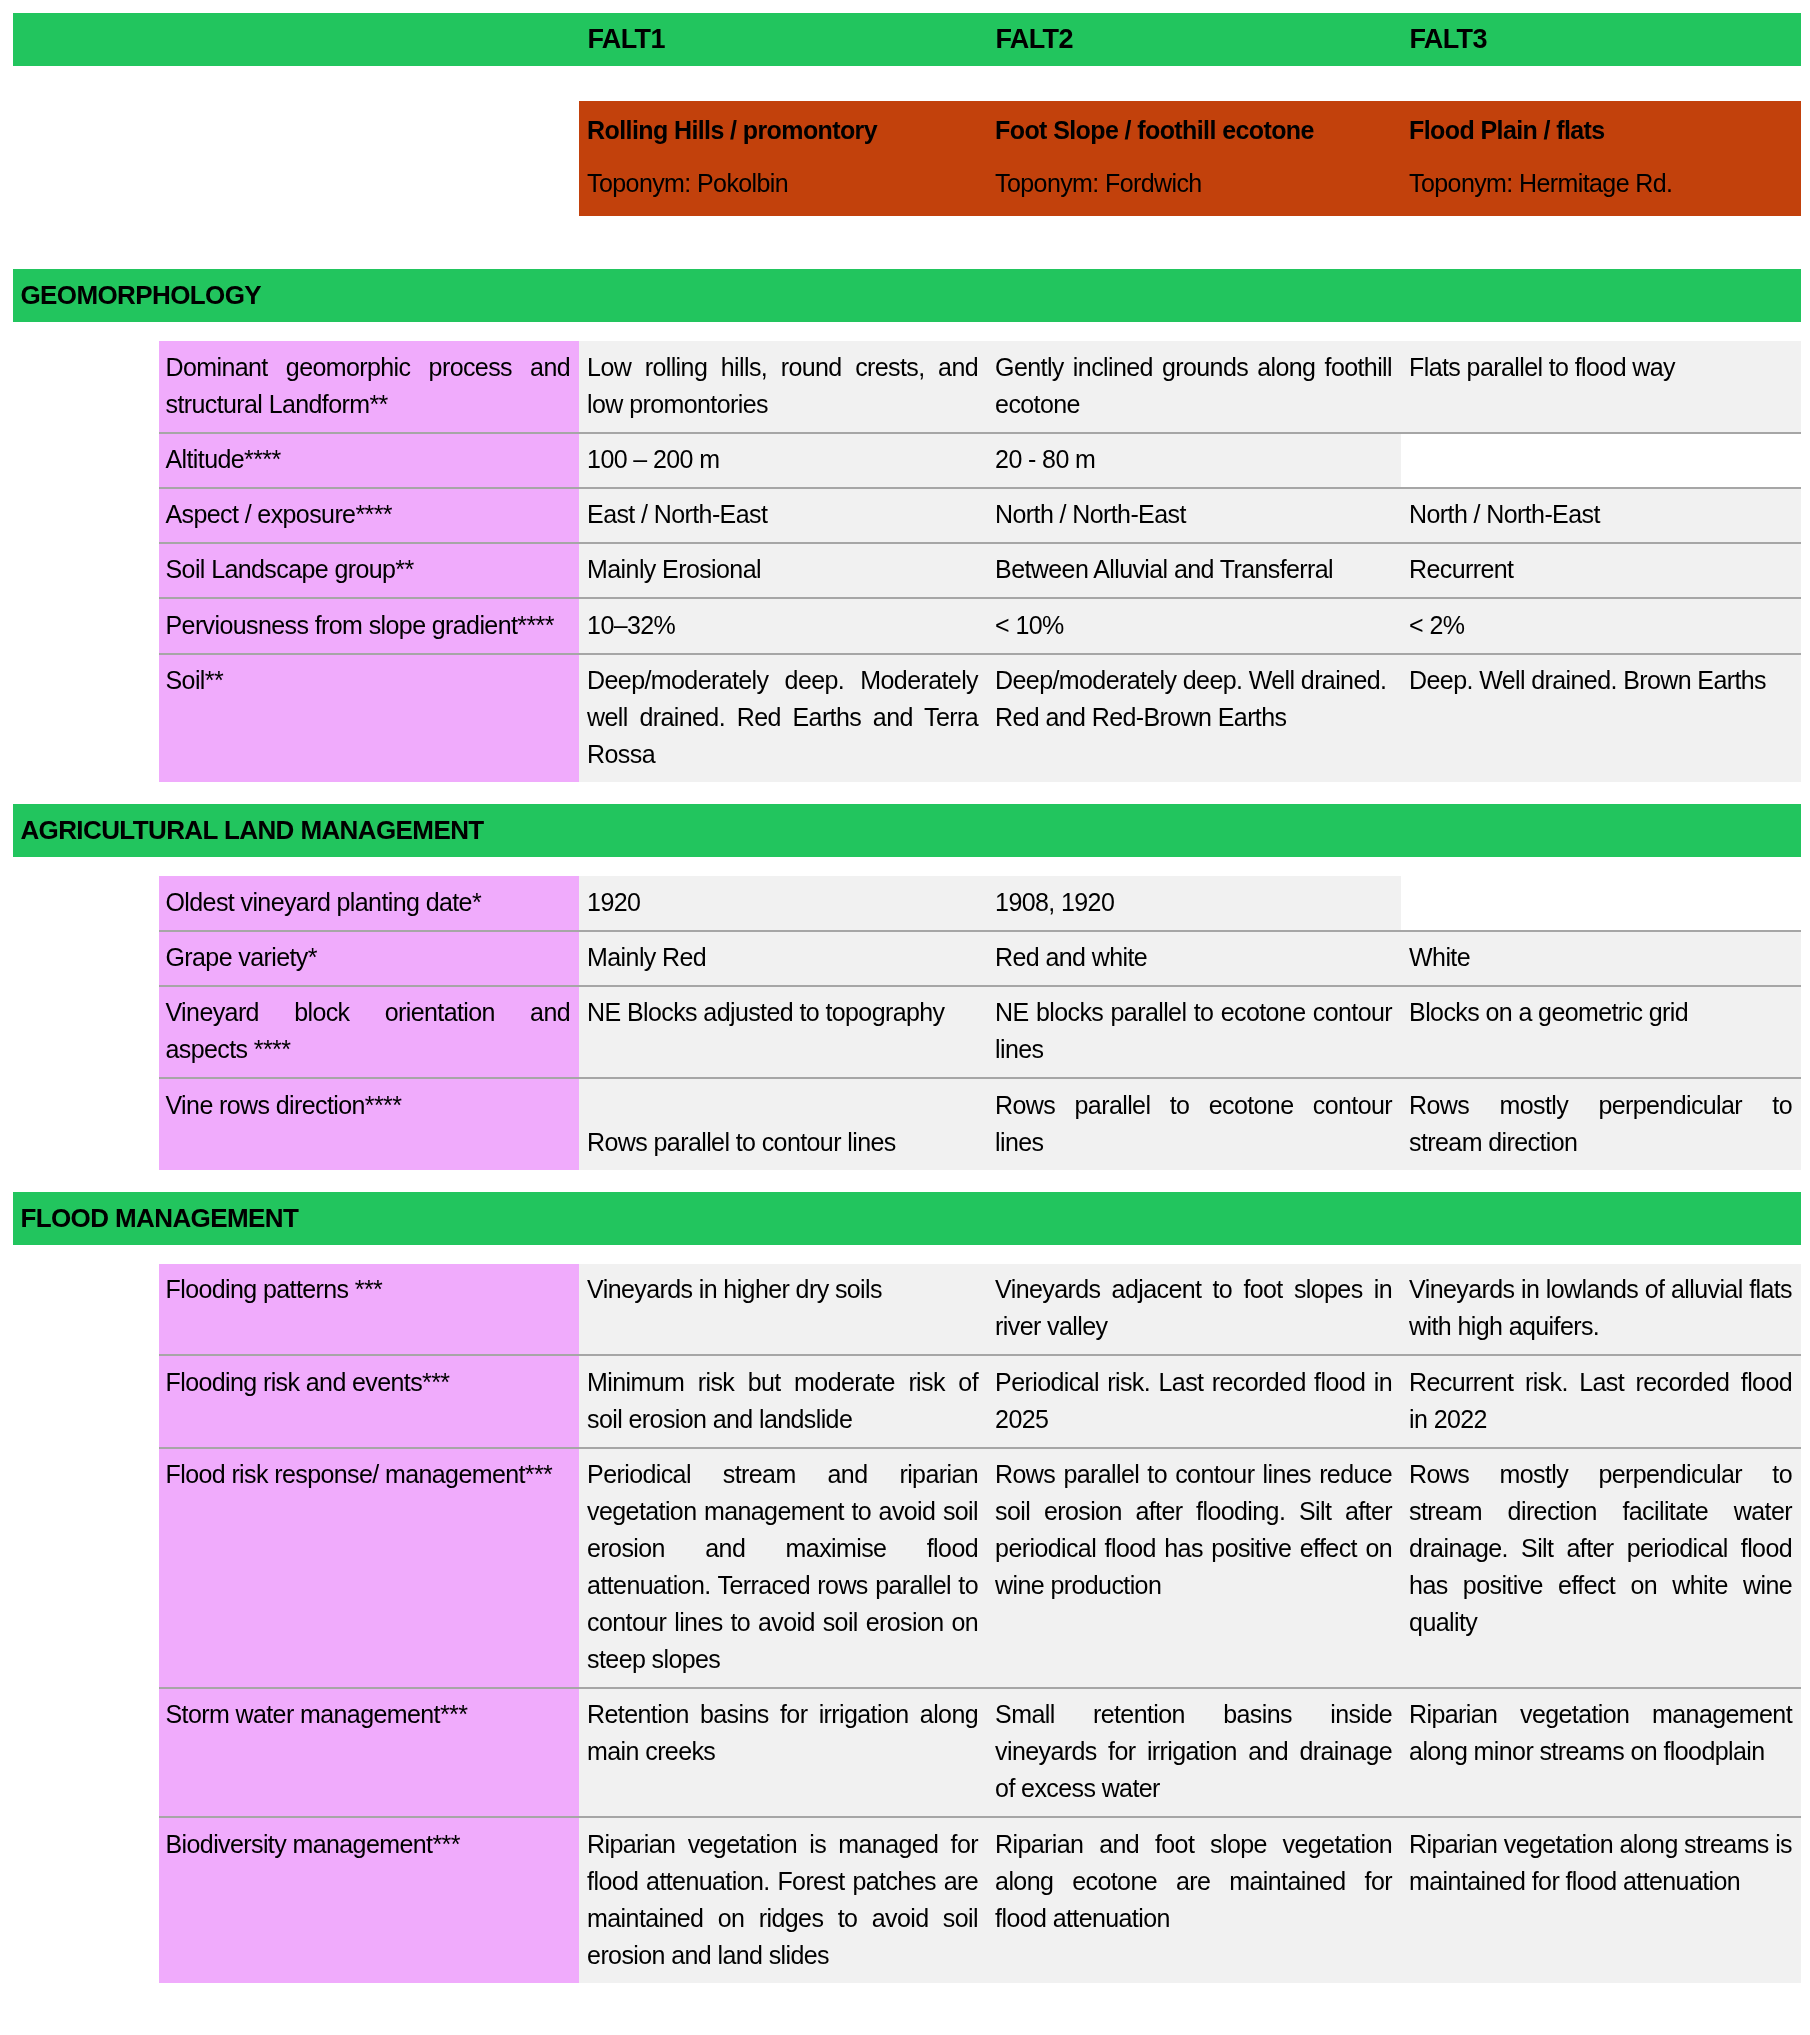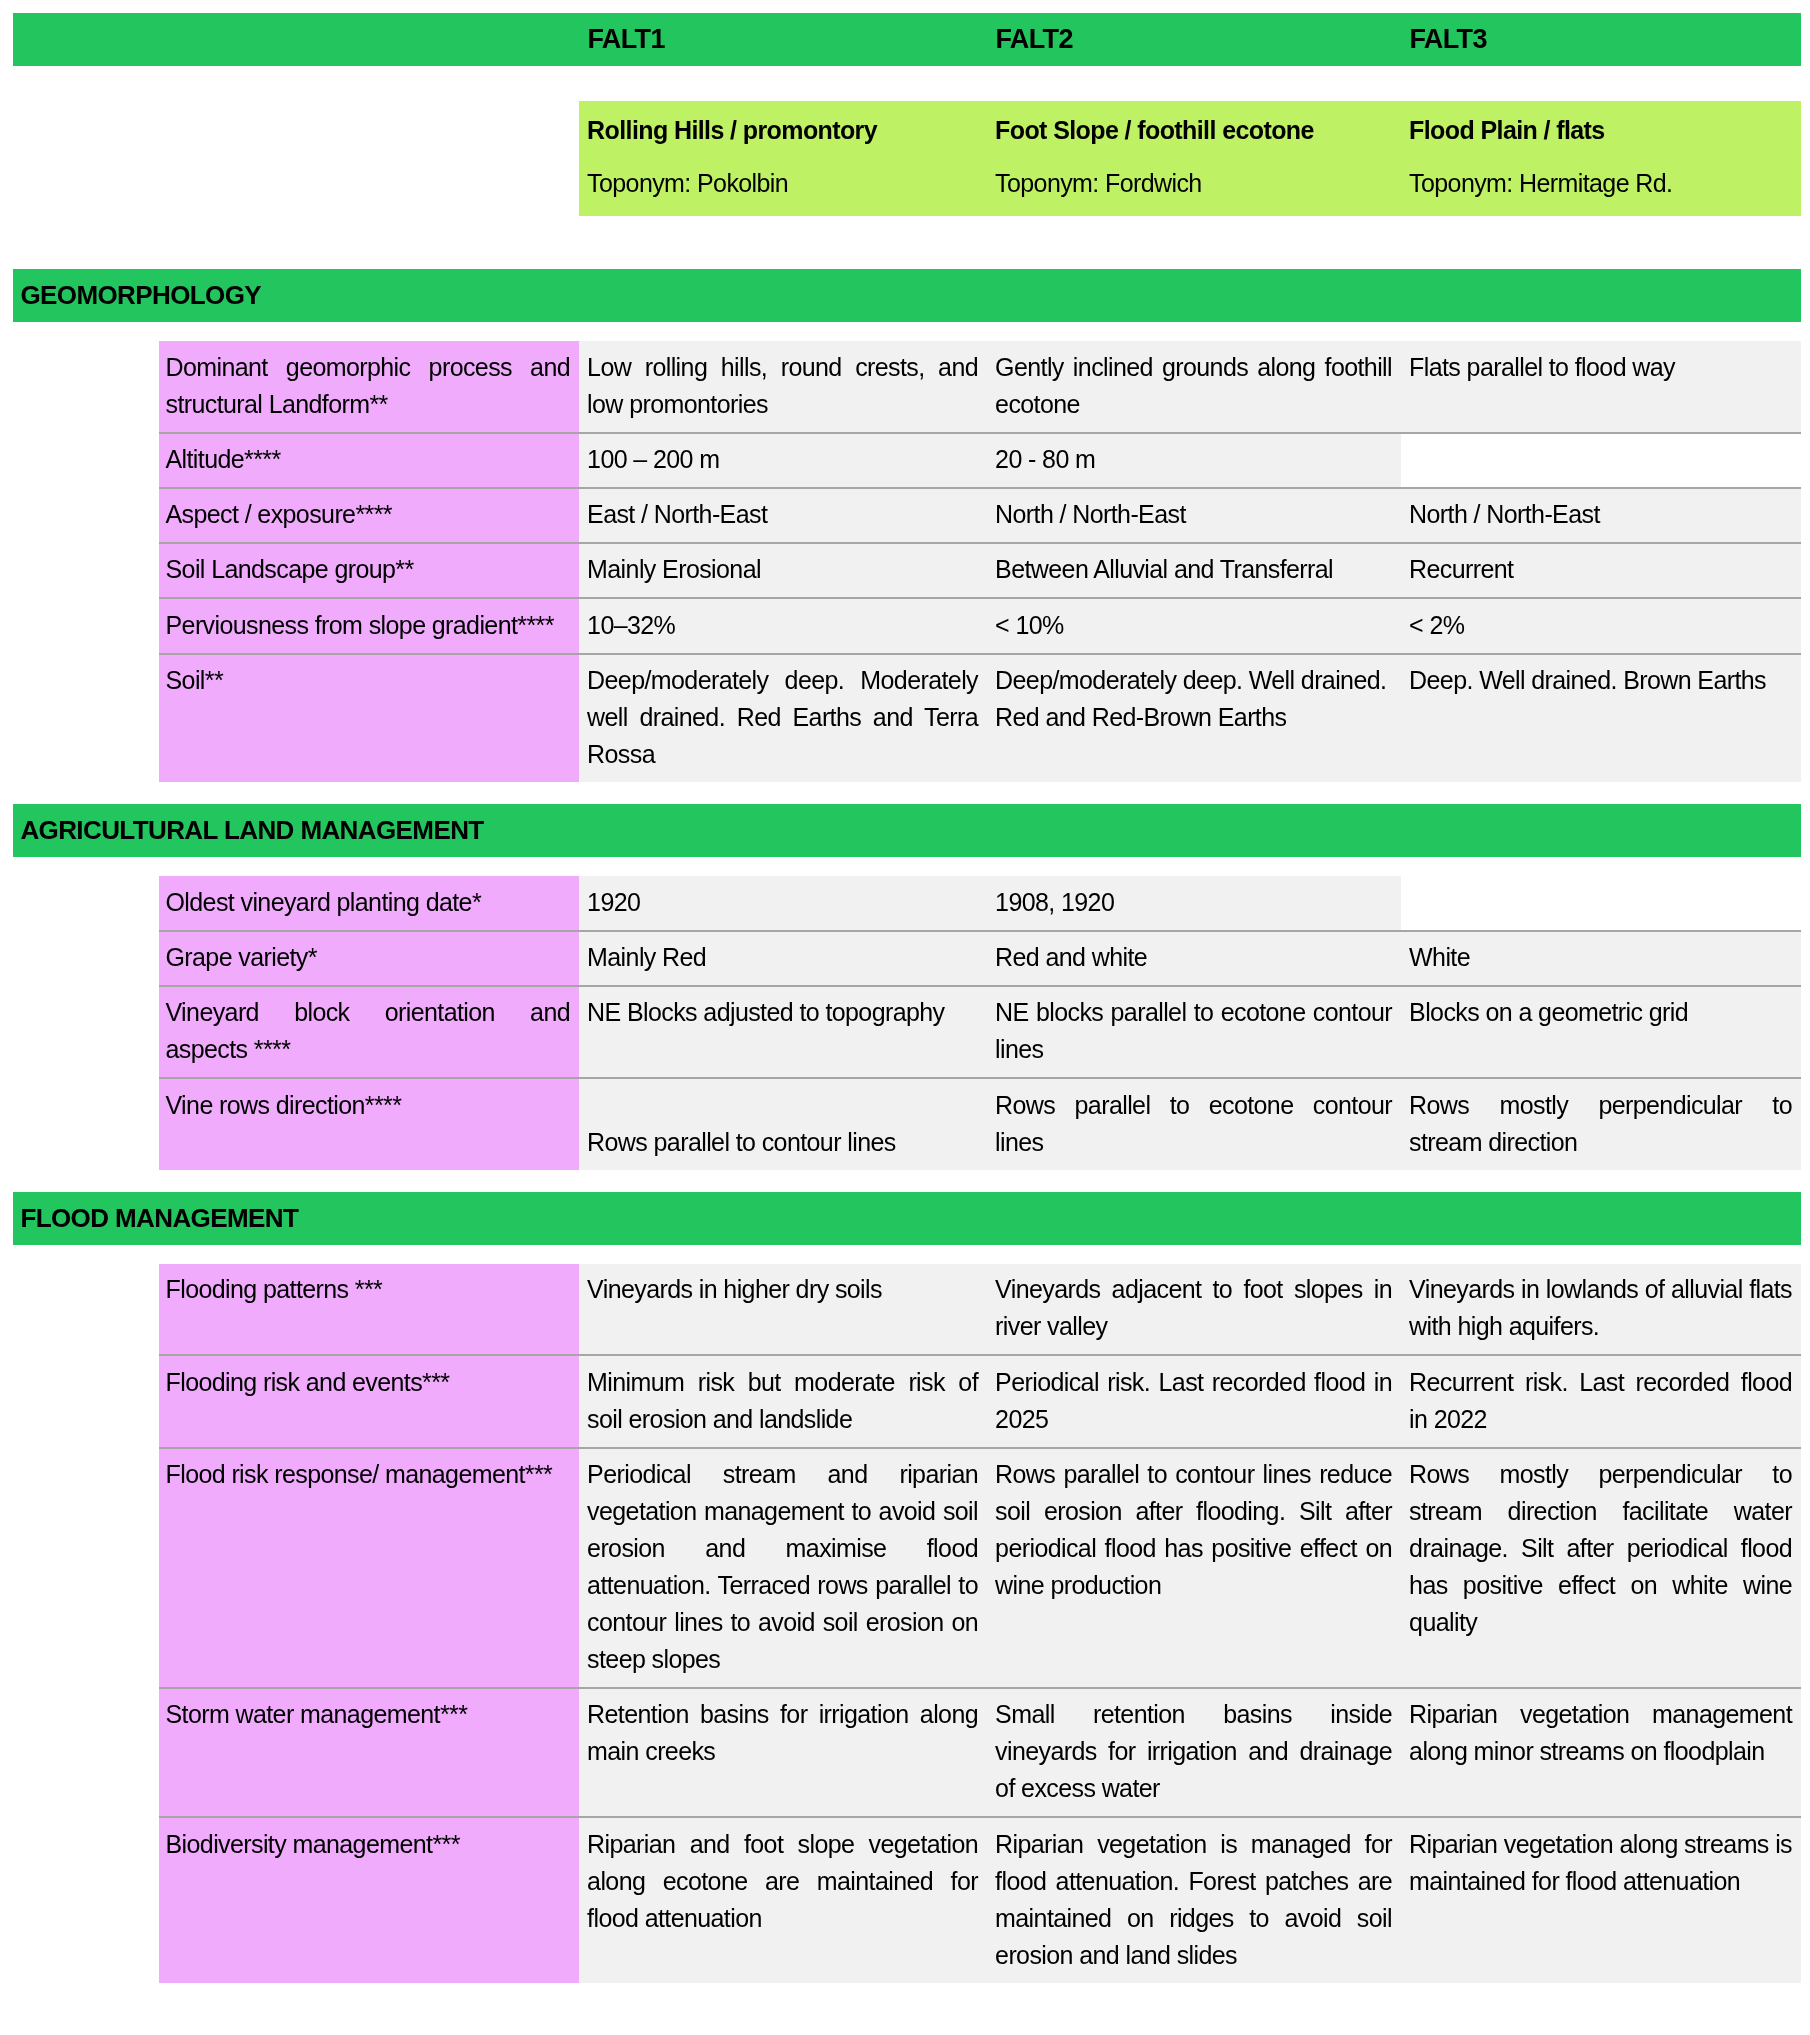--- a/index.html
+++ b/index.html
@@ -38,21 +38,21 @@
   }
   .col-head.c1 { left: 574px; }
   .col-head.c2 { left: 982px; }
   .col-head.c3 { left: 1396px; }
 
   
   .subheader {
     margin-top: 35px;
     margin-left: 579px;
     width: 1222px;
-    background: #bef264;
+    background: #c2410c;
     display: grid;
     grid-template-columns: 408px 414px 400px;
     padding: 10.6px 0 14px 0;
     box-sizing: border-box;
   }
   .subheader .col { padding: 0 9px 0 8.1px; box-sizing: border-box; }
   .landform { font-weight: bold; margin-bottom: 16.3px; }
 
   .section-band { margin-top: 22.4px; }
   .section-band.first { margin-top: 53px; }
@@ -206,20 +206,20 @@
       <div class="cell data">Rows mostly perpendicular to stream direction facilitate water drainage. Silt after periodical flood has positive effect on white wine quality</div>
     </div>
     <div class="row">
       <div class="cell label">Storm water management***</div>
       <div class="cell data">Retention basins for irrigation along main creeks</div>
       <div class="cell data">Small retention basins inside vineyards for irrigation and drainage of excess water</div>
       <div class="cell data">Riparian vegetation management along minor streams on floodplain</div>
     </div>
     <div class="row">
       <div class="cell label">Biodiversity management***</div>
+      <div class="cell data">Riparian vegetation is managed for flood attenuation. Forest patches are maintained on ridges to avoid soil erosion and land slides</div>
       <div class="cell data">Riparian and foot slope vegetation along ecotone are maintained for flood attenuation</div>
-      <div class="cell data">Riparian vegetation is managed for flood attenuation. Forest patches are maintained on ridges to avoid soil erosion and land slides</div>
       <div class="cell data">Riparian vegetation along streams is maintained for flood attenuation</div>
     </div>
   </div>
 
 </div>
 
 
 </body></html>

